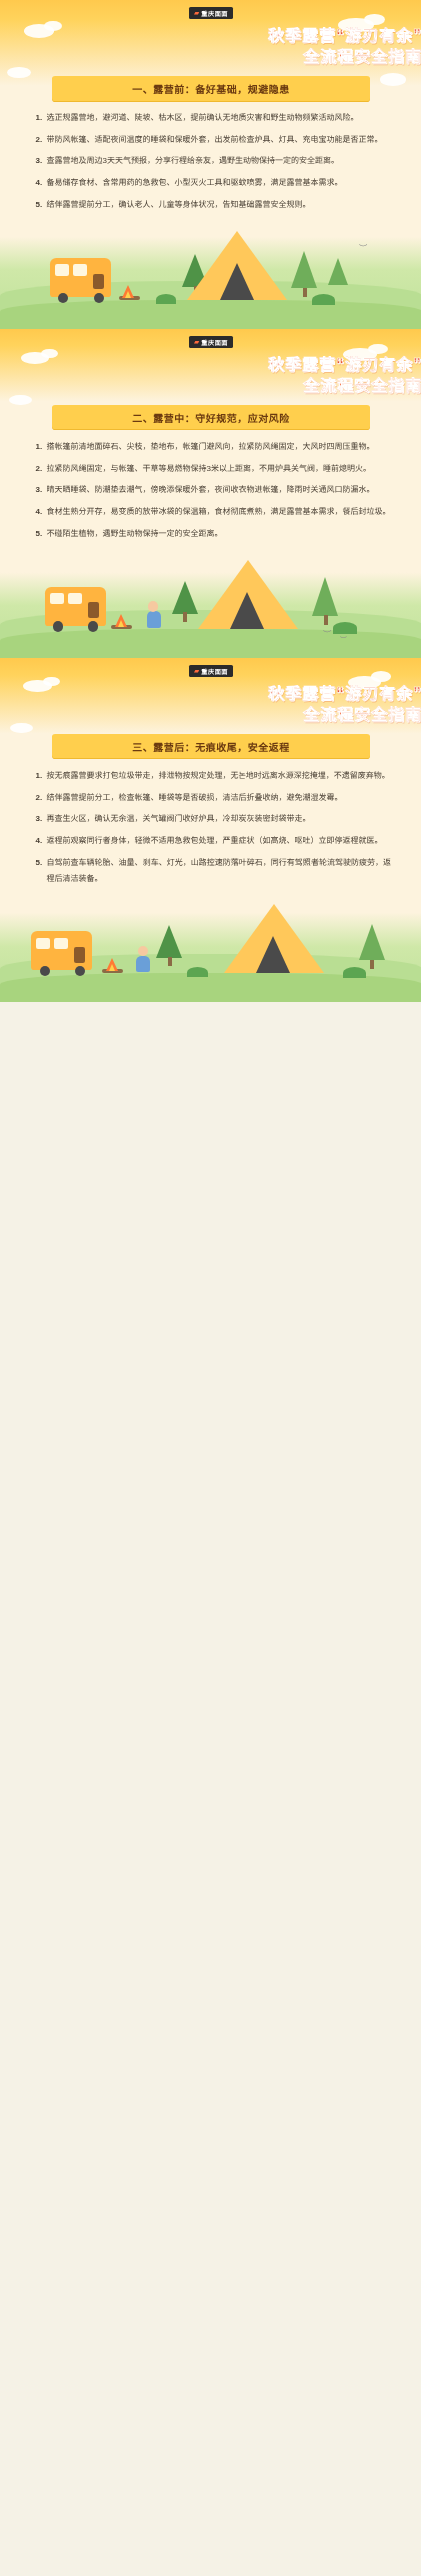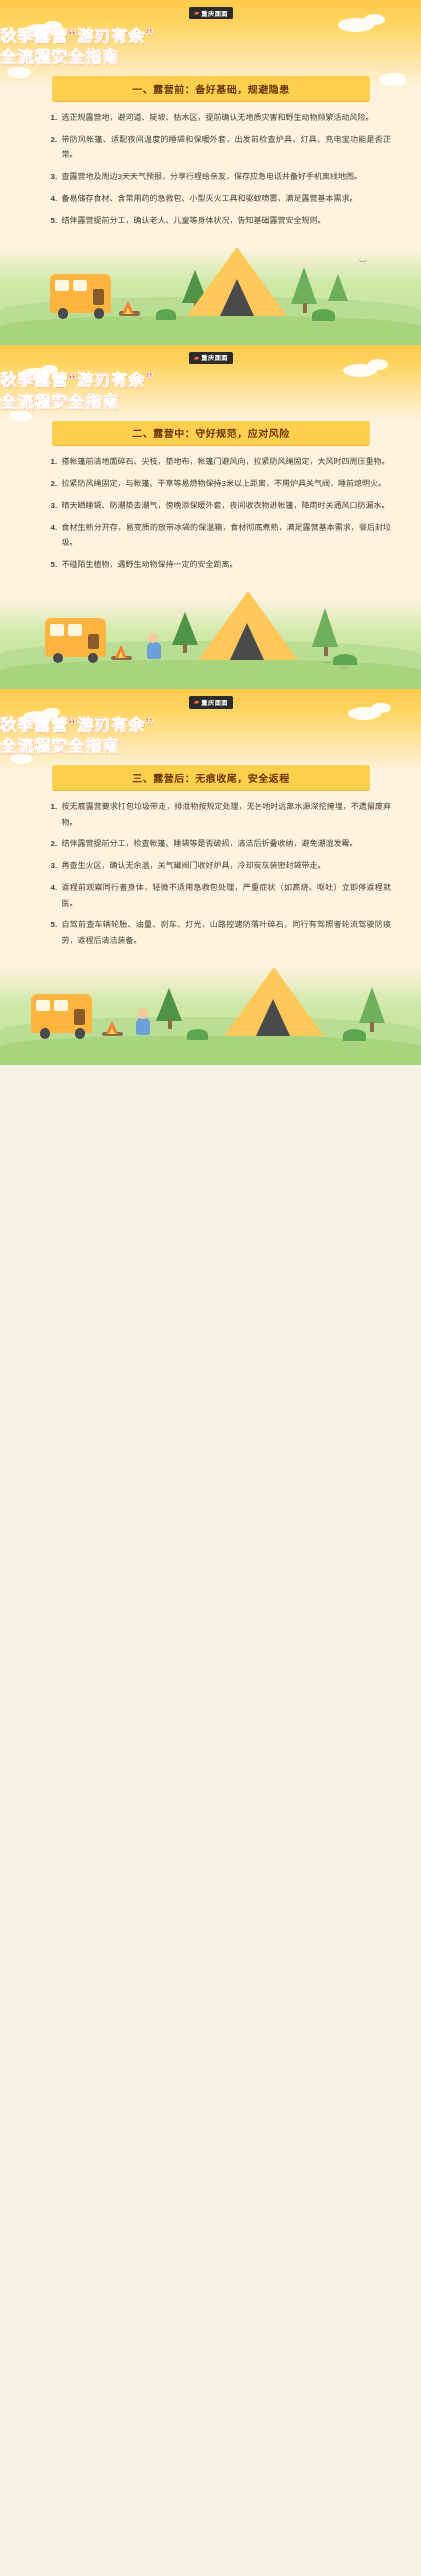--- a/index.html
+++ b/index.html
@@ -36,21 +36,21 @@
   }
   .logo{
     background:#2b2b2b;color:#fff;font-size:6.2px;font-weight:bold;
     letter-spacing:0.5px;padding:1.6px 4.7px;border-radius:1.6px;
     display:inline-flex;align-items:center;gap:1.6px;
   }
   .logo .dot{color:#ff6a3d;font-size:6.8px;}
 
   
   .title-block{
-    text-align:left;position:relative;z-index:5;
+    text-align:right;position:relative;z-index:5;
     margin-top:5.2px;
   }
   .title-line{
     font-size:16px;font-weight:bold;letter-spacing:1px;
     color:#e8502e;
     -webkit-text-stroke:0.5px #ffffff;
     text-shadow:1px 1px 0 #ffffff, 1.6px 1.6px 0 rgba(232,80,46,.25);
     line-height:1.35;
   }
   .title-line.second{color:#f0521f;}
@@ -78,21 +78,20 @@
     padding:0 0 0 10.4px;
     position:relative;z-index:5;
   }
   ol.steps li{
     color:#4a4035;
     font-size:8px;
     line-height:1.95;
     margin-bottom:6.2px;
     text-align:justify;
     padding-left:2.1px;
-    margin-left:15px;
   }
   ol.steps li::marker{
     color:#4a4035;
     font-weight:bold;
   }
 
   
   .illus{
     position:relative;
     height:109px;
@@ -181,21 +180,21 @@
     <div class="title-block">
       <div class="title-line">秋季露营“游刃有余”</div>
       <div class="title-line second">全流程安全指南</div>
     </div>
 
     <div class="ribbon">一、露营前：备好基础，规避隐患</div>
 
     <ol class="steps">
       <li>选正规露营地，避河道、陡坡、枯木区，提前确认无地质灾害和野生动物频繁活动风险。</li>
       <li>带防风帐篷、适配夜间温度的睡袋和保暖外套，出发前检查炉具、灯具、充电宝功能是否正常。</li>
-      <li>查露营地及周边3天天气预报，分享行程给亲友，保存应急电话并备好手机离线地图。</li>
+      <li>查露营地及周边3天天气预报，分享行程给亲友，遇野生动物保持一定的安全距离。</li>
       <li>备易储存食材、含常用药的急救包、小型灭火工具和驱蚊喷雾，满足露营基本需求。</li>
       <li>结伴露营提前分工，确认老人、儿童等身体状况，告知基础露营安全规则。</li>
     </ol>
 
     <div class="illus">
       <div class="ground"></div>
       <div class="ground2"></div>
 
       <div class="tree dark" style="left:182px;bottom:42px;"></div>
       <div class="trunk" style="left:194px;bottom:34px;"></div>

